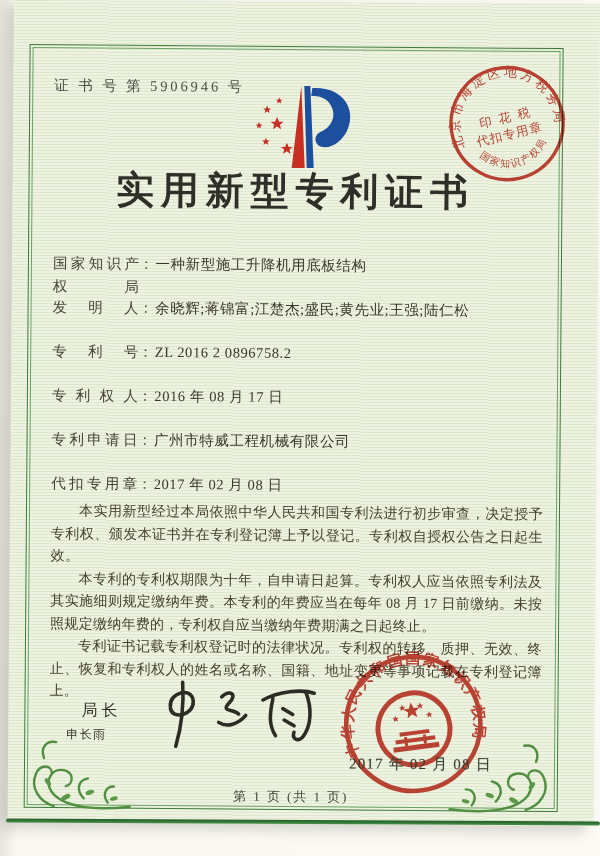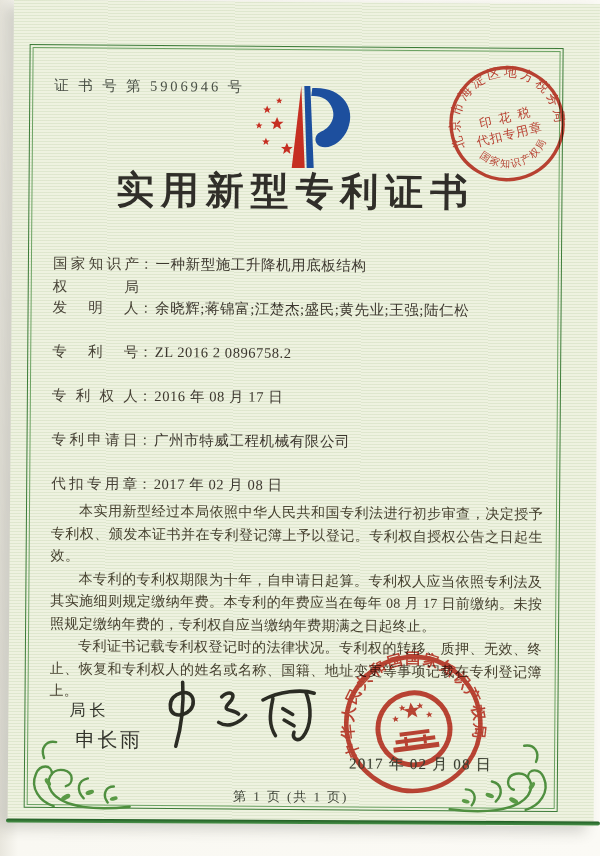--- a/index.html
+++ b/index.html
@@ -36,22 +36,22 @@
   .fields{position:absolute;left:41px;top:252px;right:50px;}
   .field{margin-bottom:21px;font-size:14.5px;color:#3f3a31;height:23px;line-height:23px;}
   .flabel{display:inline-block;width:86px;text-align:justify;text-align-last:justify;color:#474236;vertical-align:top;}
   .fcolon{color:#474236;margin-right:2px;}
   .fvalue{color:#3c372e;letter-spacing:.04em;}
   .paras{
     position:absolute;left:41px;top:500px;width:492px;
     font-size:14px;line-height:22.5px;color:#46412f;text-align:justify;
   }
   .paras p{margin:0;text-indent:2em;letter-spacing:.02em;}
-  .commissioner-title{position:absolute;left:61px;top:700px;font-size:16px;color:#33342c;letter-spacing:.25em;}
-  .commissioner-name{position:absolute;left:67px;top:726px;font-size:20px;color:#33342c;letter-spacing:.12em;}
+  .commissioner-title{position:absolute;left:73px;top:700px;font-size:16px;color:#33342c;letter-spacing:.25em;}
+  .commissioner-name{position:absolute;left:58px;top:726px;font-size:12px;color:#33342c;letter-spacing:.12em;}
   .sig{position:absolute;left:142px;top:676px;width:185px;height:80px;}
   .seal{position:absolute;mix-blend-mode:multiply;}
   .seal-tax{left:424px;top:50px;width:140px;height:140px;transform:rotate(-14deg);opacity:.93;}
   .seal-main{left:330px;top:646px;width:150px;height:150px;transform:rotate(-8deg);opacity:.92;}
   .datestamp{
     position:absolute;left:341px;top:752px;font-size:15px;color:#3a3e31;
     letter-spacing:.08em;z-index:5;text-shadow:0 0 1px rgba(60,64,50,.4);
   }
   .footer{
     position:absolute;left:16px;right:36px;top:786px;text-align:center;

